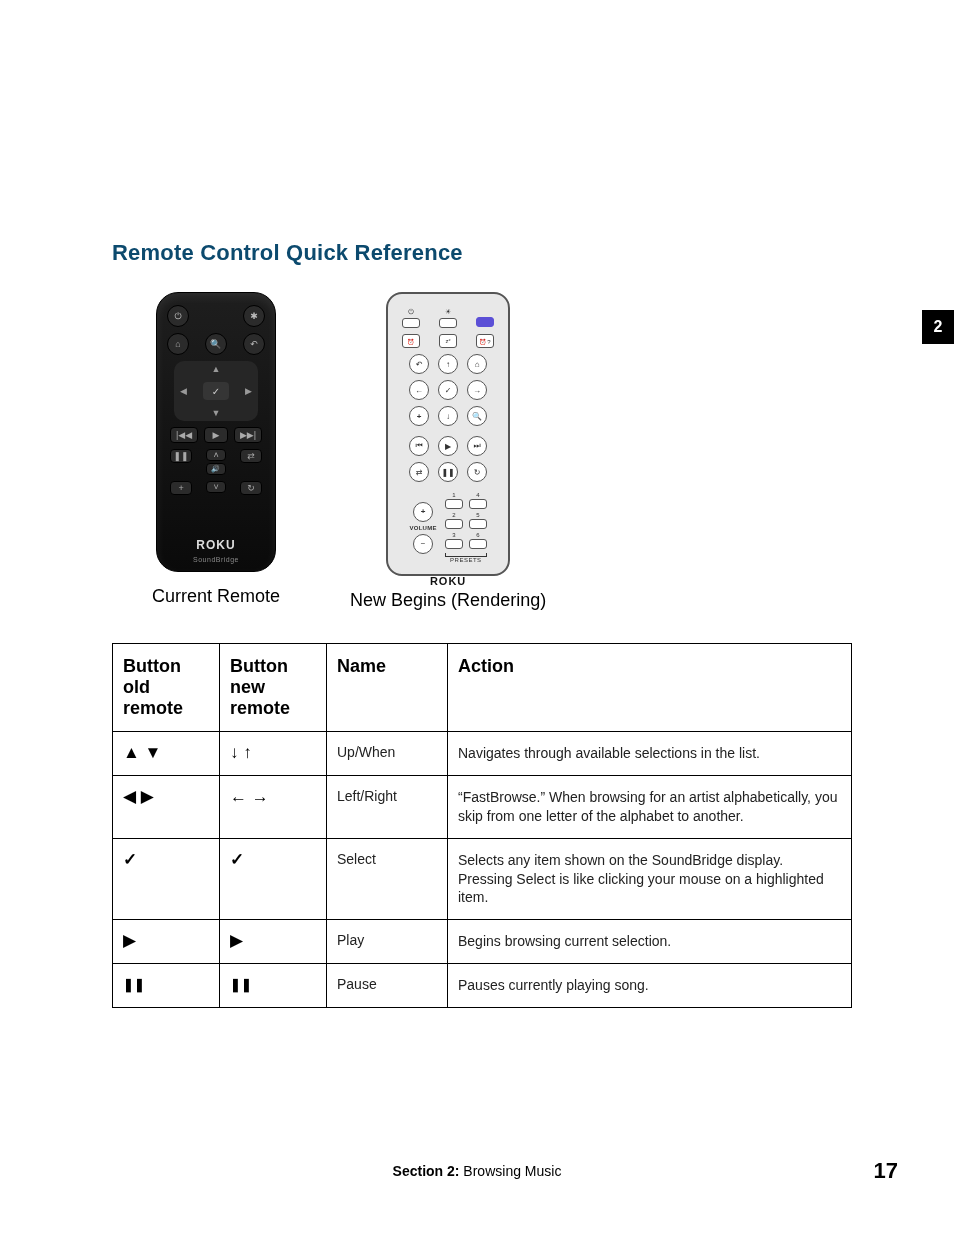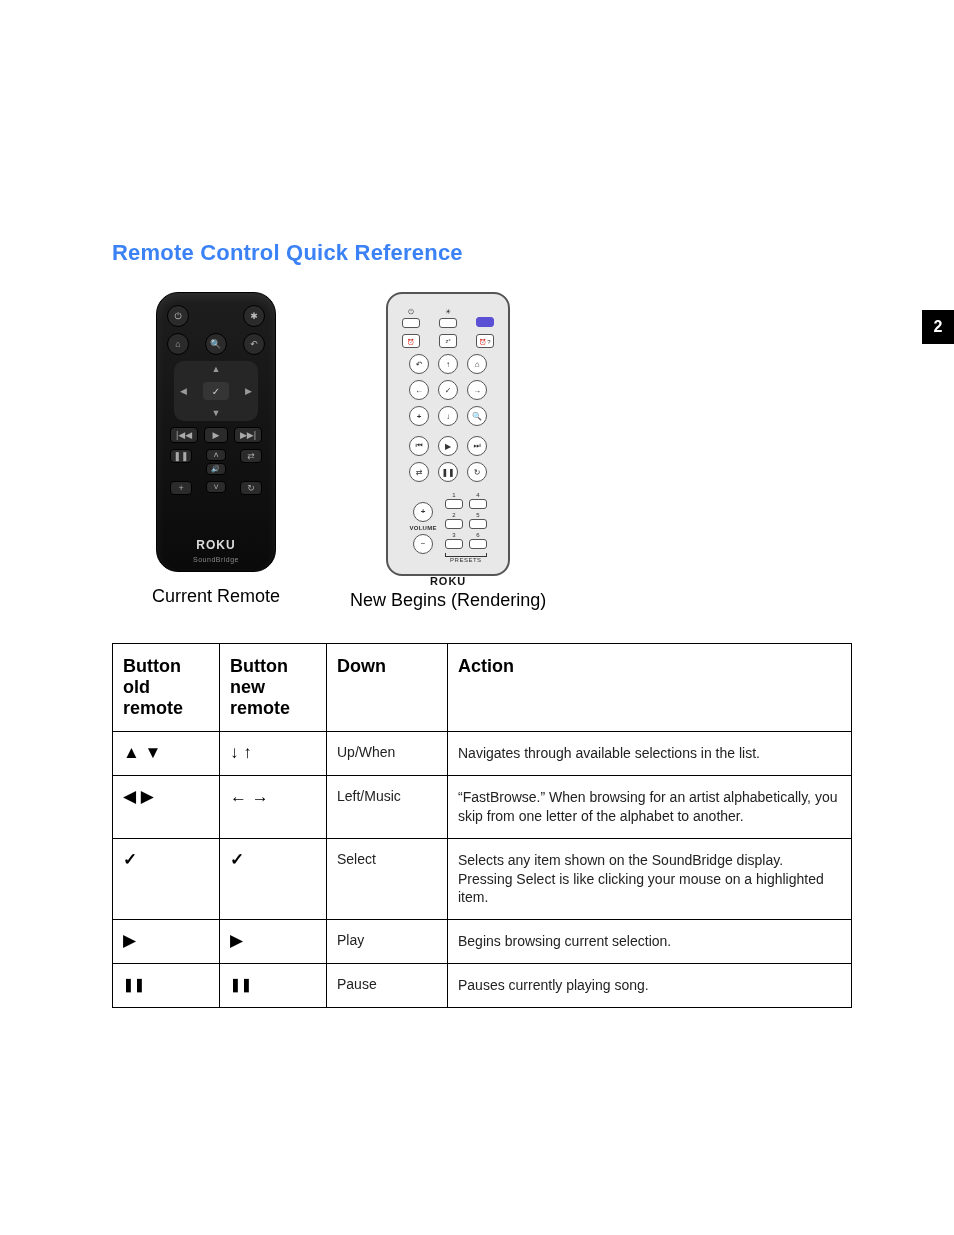--- a/index.html
+++ b/index.html
@@ -1,18 +1,18 @@
 <!DOCTYPE html>
 <html><head>
 <meta charset="utf-8">
 <style>
   html,body{margin:0;padding:0;background:#fff;color:#000;font-family:"Segoe UI",Arial,Helvetica,sans-serif}
   .page{width:954px;height:1235px;position:relative;box-sizing:border-box;padding:60px 60px 40px 60px}
   .content{padding-top:180px;padding-left:52px;padding-right:0}
-  h1.title{font-size:22px;font-weight:700;margin:0 0 26px 0;letter-spacing:.2px;color:#3b82f6}
+  h1.title{font-size:22px;font-weight:700;margin:0 0 26px 0;letter-spacing:.2px;color:#0c4a6e}
   .tab{position:absolute;right:0;top:310px;width:32px;height:34px;background:#000;color:#fff;display:flex;align-items:center;justify-content:center;font-weight:700}
   .remotes{display:flex;gap:70px;margin-bottom:18px;margin-left:40px}
   .remote-block{display:flex;flex-direction:column;align-items:center}
   .caption{font-size:18px;margin-top:14px}
   
   .old-remote{width:120px;height:280px;border-radius:22px;background:linear-gradient(180deg,#1e1e1e,#0a0a0a);border:1px solid #000;box-shadow:inset 0 4px 10px rgba(255,255,255,.08);position:relative;padding:12px 10px 8px 10px;box-sizing:border-box;display:flex;flex-direction:column;align-items:center;gap:6px}
   .or-row{display:flex;justify-content:space-between;width:100%}
   .or-btn{background:#2b2b2b;border:1px solid #000;border-radius:4px;display:flex;align-items:center;justify-content:center;color:#aaa;font-size:9px}
   .or-wide{width:20px;height:12px}
   .or-circ{width:20px;height:20px;border-radius:50%;background:#2b2b2b;border:1px solid #000;color:#bbb;font-size:9px;display:flex;align-items:center;justify-content:center}
@@ -198,35 +198,35 @@
         </div>
         <div class="caption">New Begins (Rendering)</div>
       </div>
     </div>
 
     <table class="ref">
       <thead>
         <tr>
           <th class="c-old">Button old remote</th>
           <th class="c-new">Button new remote</th>
-          <th class="c-name">Down</th>
+          <th class="c-name">Name</th>
           <th class="c-act">Action</th>
         </tr>
       </thead>
       <tbody>
         <tr>
           <td class="c-old"><span class="sym">▲  ▼</span></td>
           <td class="c-new"><span class="sym" style="font-weight:700">↓ ↑</span></td>
           <td class="c-name">Up/When</td>
           <td class="c-act">Navigates through available selections in the list.</td>
         </tr>
         <tr>
           <td class="c-old"><span class="sym">◀  ▶</span></td>
           <td class="c-new"><span class="sym" style="font-weight:700">← →</span></td>
-          <td class="c-name">Left/Music</td>
+          <td class="c-name">Left/Right</td>
           <td class="c-act">“FastBrowse.” When browsing for an artist alphabetically, you skip from one letter of the alphabet to another.</td>
         </tr>
         <tr>
           <td class="c-old"><span class="sym" style="font-weight:700">✓</span></td>
           <td class="c-new"><span class="sym" style="font-weight:700">✓</span></td>
           <td class="c-name">Select</td>
           <td class="c-act">Selects any item shown on the SoundBridge display. Pressing Select is like clicking your mouse on a highlighted item.</td>
         </tr>
         <tr>
           <td class="c-old"><span class="sym">▶</span></td>
@@ -237,13 +237,19 @@
         <tr>
           <td class="c-old"><span class="sym" style="font-size:13px;font-weight:700">❚❚</span></td>
           <td class="c-new"><span class="sym" style="font-size:13px;font-weight:700">❚❚</span></td>
           <td class="c-name">Pause</td>
           <td class="c-act">Pauses currently playing song.</td>
         </tr>
       </tbody>
     </table>
   </div>
 
+  <div class="footer">
+    <div class="sec">
+      <b>Section 2:</b><span> Browsing Music</span>
+    </div>
+    <div class="pg">17</div>
+  </div>
 </div>
 
 </body></html>

